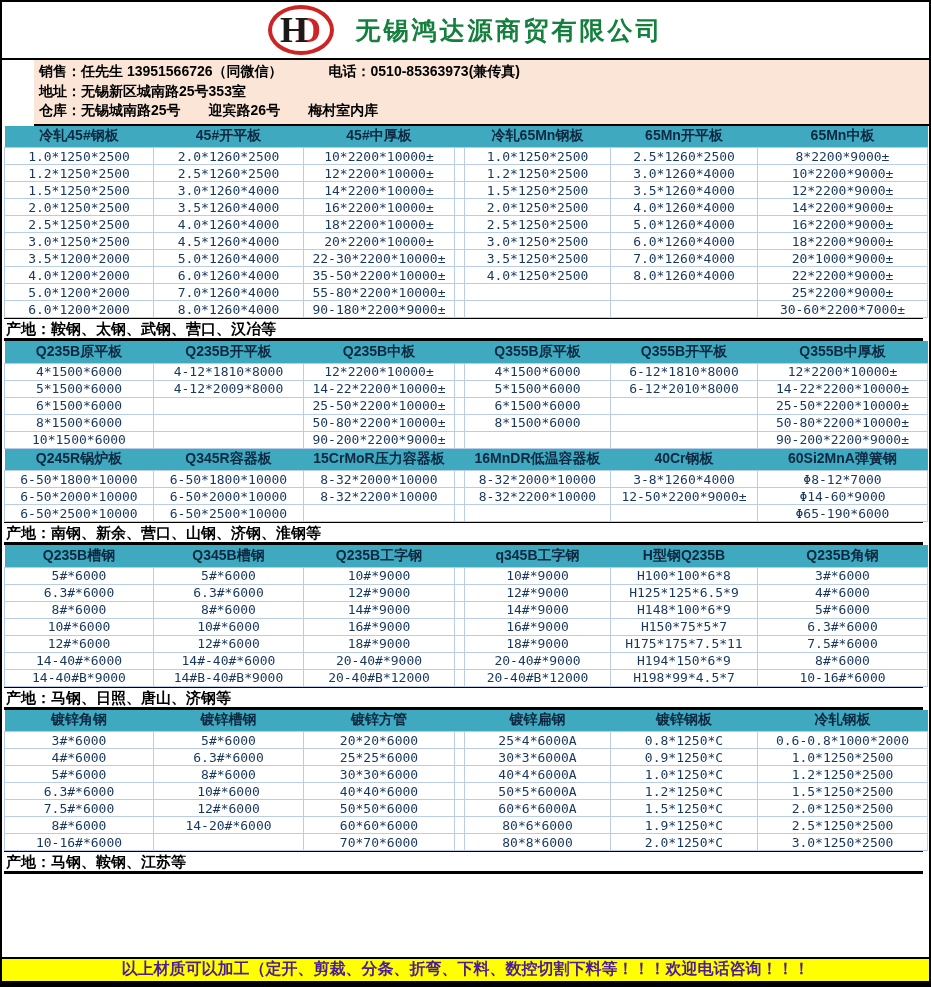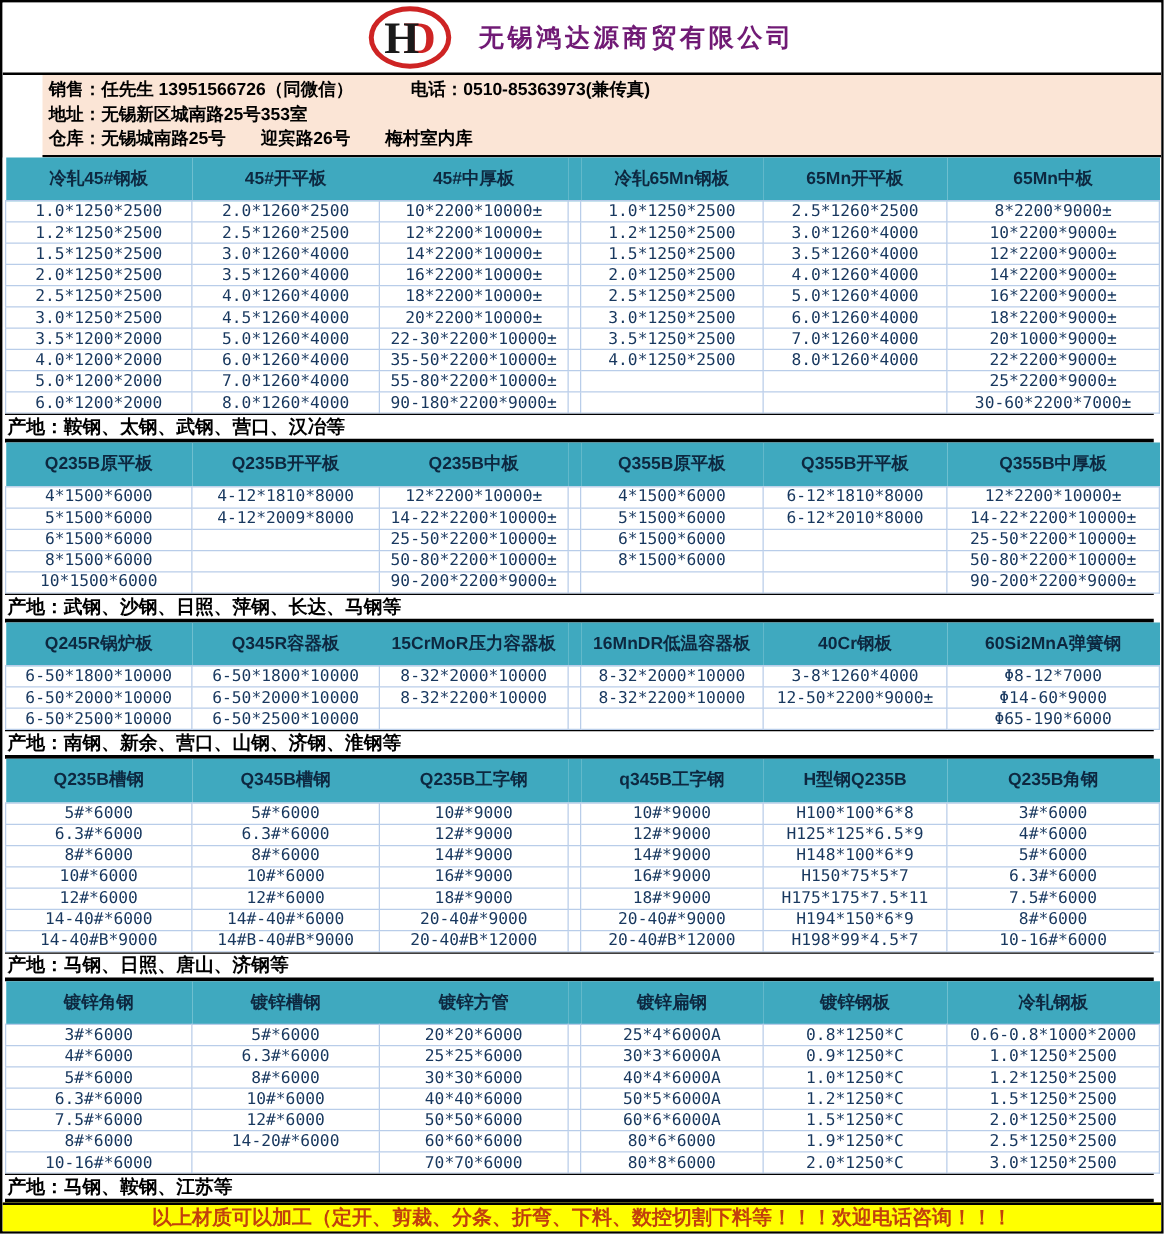--- a/index.html
+++ b/index.html
@@ -12,43 +12,43 @@
          display:flex;flex-direction:column;overflow:hidden;}
 
   
   .brand{height:58px;flex:0 0 58px;display:flex;align-items:center;justify-content:center;
          gap:22px;border-bottom:2px solid #000;background:#fff;}
   .logo{width:66px;height:50px;border:4px solid var(--red);border-radius:50%;
         display:flex;align-items:center;justify-content:center;
         font-family:"Liberation Serif","DejaVu Serif",serif;font-weight:bold;font-size:36px;line-height:1;}
   .logo .lh{color:#1a1a1a;margin-right:-13px;position:relative;z-index:1;}
   .logo .ld{color:var(--red);}
-  .cname{font-size:20px;font-weight:bold;color:#701a75;letter-spacing:3px;font-family:Liberation Serif, serif;}
+  .cname{font-size:25px;font-weight:bold;color:#15803d;letter-spacing:3px;font-family:Liberation Serif, serif;}
 
   
   .contact{background:var(--peach);border-bottom:2px solid #000;padding:2px 5px 3px;
            font-weight:bold;font-size:14px;color:#000;margin-left:32px;}
   .cline{line-height:19.5px;white-space:nowrap;}
   .gap{display:inline-block;width:46px;}
 
   
   .sections{flex:1;display:flex;flex-direction:column;padding:0 6px 0 2px;background:#fff;}
   table{border-collapse:collapse;table-layout:fixed;width:100%;}
   th{background:var(--teal);color:var(--headtext);font-size:14px;font-weight:bold;
-     height:35px;padding:0;white-space:nowrap;overflow:visible;text-align:center;}
+     height:22px;padding:0;white-space:nowrap;overflow:visible;text-align:center;}
   td{height:17px;font-family:"DejaVu Sans Mono","Liberation Mono",monospace;font-size:13px;
      color:var(--navy);text-align:center;border:1px solid var(--grid);
      padding:0 1px;white-space:nowrap;overflow:hidden;}
   .origin{border-top:1px solid #000;border-bottom:3px solid #000;font-weight:bold;
           font-size:15px;line-height:17px;padding:1px 2px;color:#000;background:#fff;}
 
   
   .footer{background:var(--yellow);border-top:2px solid #000;border-bottom:4px solid #000;
           text-align:center;font-weight:bold;font-size:16px;line-height:22px;
-          flex:0 0 28px;color:#c2410c;font-family:Liberation Mono, monospace;}
+          flex:0 0 28px;color:#4c1d95;font-family:Liberation Mono, monospace;}
 </style>
 </head>
 <body>
 
 <div class="sheet">
 
   <div class="brand">
     <div class="logo">
       <span class="lh">H</span>
       <span class="ld">D</span>
@@ -249,21 +249,20 @@
               <td>10*1500*6000</td>
               <td></td>
               <td>90-200*2200*9000±</td>
               <td></td>
               <td></td>
               <td></td>
               <td>90-200*2200*9000±</td>
             </tr>
           </tbody>
         </table>
-        <div class="origin">产地：武钢、沙钢、日照、萍钢、长达、马钢等</div>
       </div>
       <div class="section">
         <table>
           <colgroup>
             <col style="width: 149px;">
             <col style="width: 150px;">
             <col style="width: 151px;">
             <col style="width: 10px;">
             <col style="width: 146px;">
             <col style="width: 147px;">

